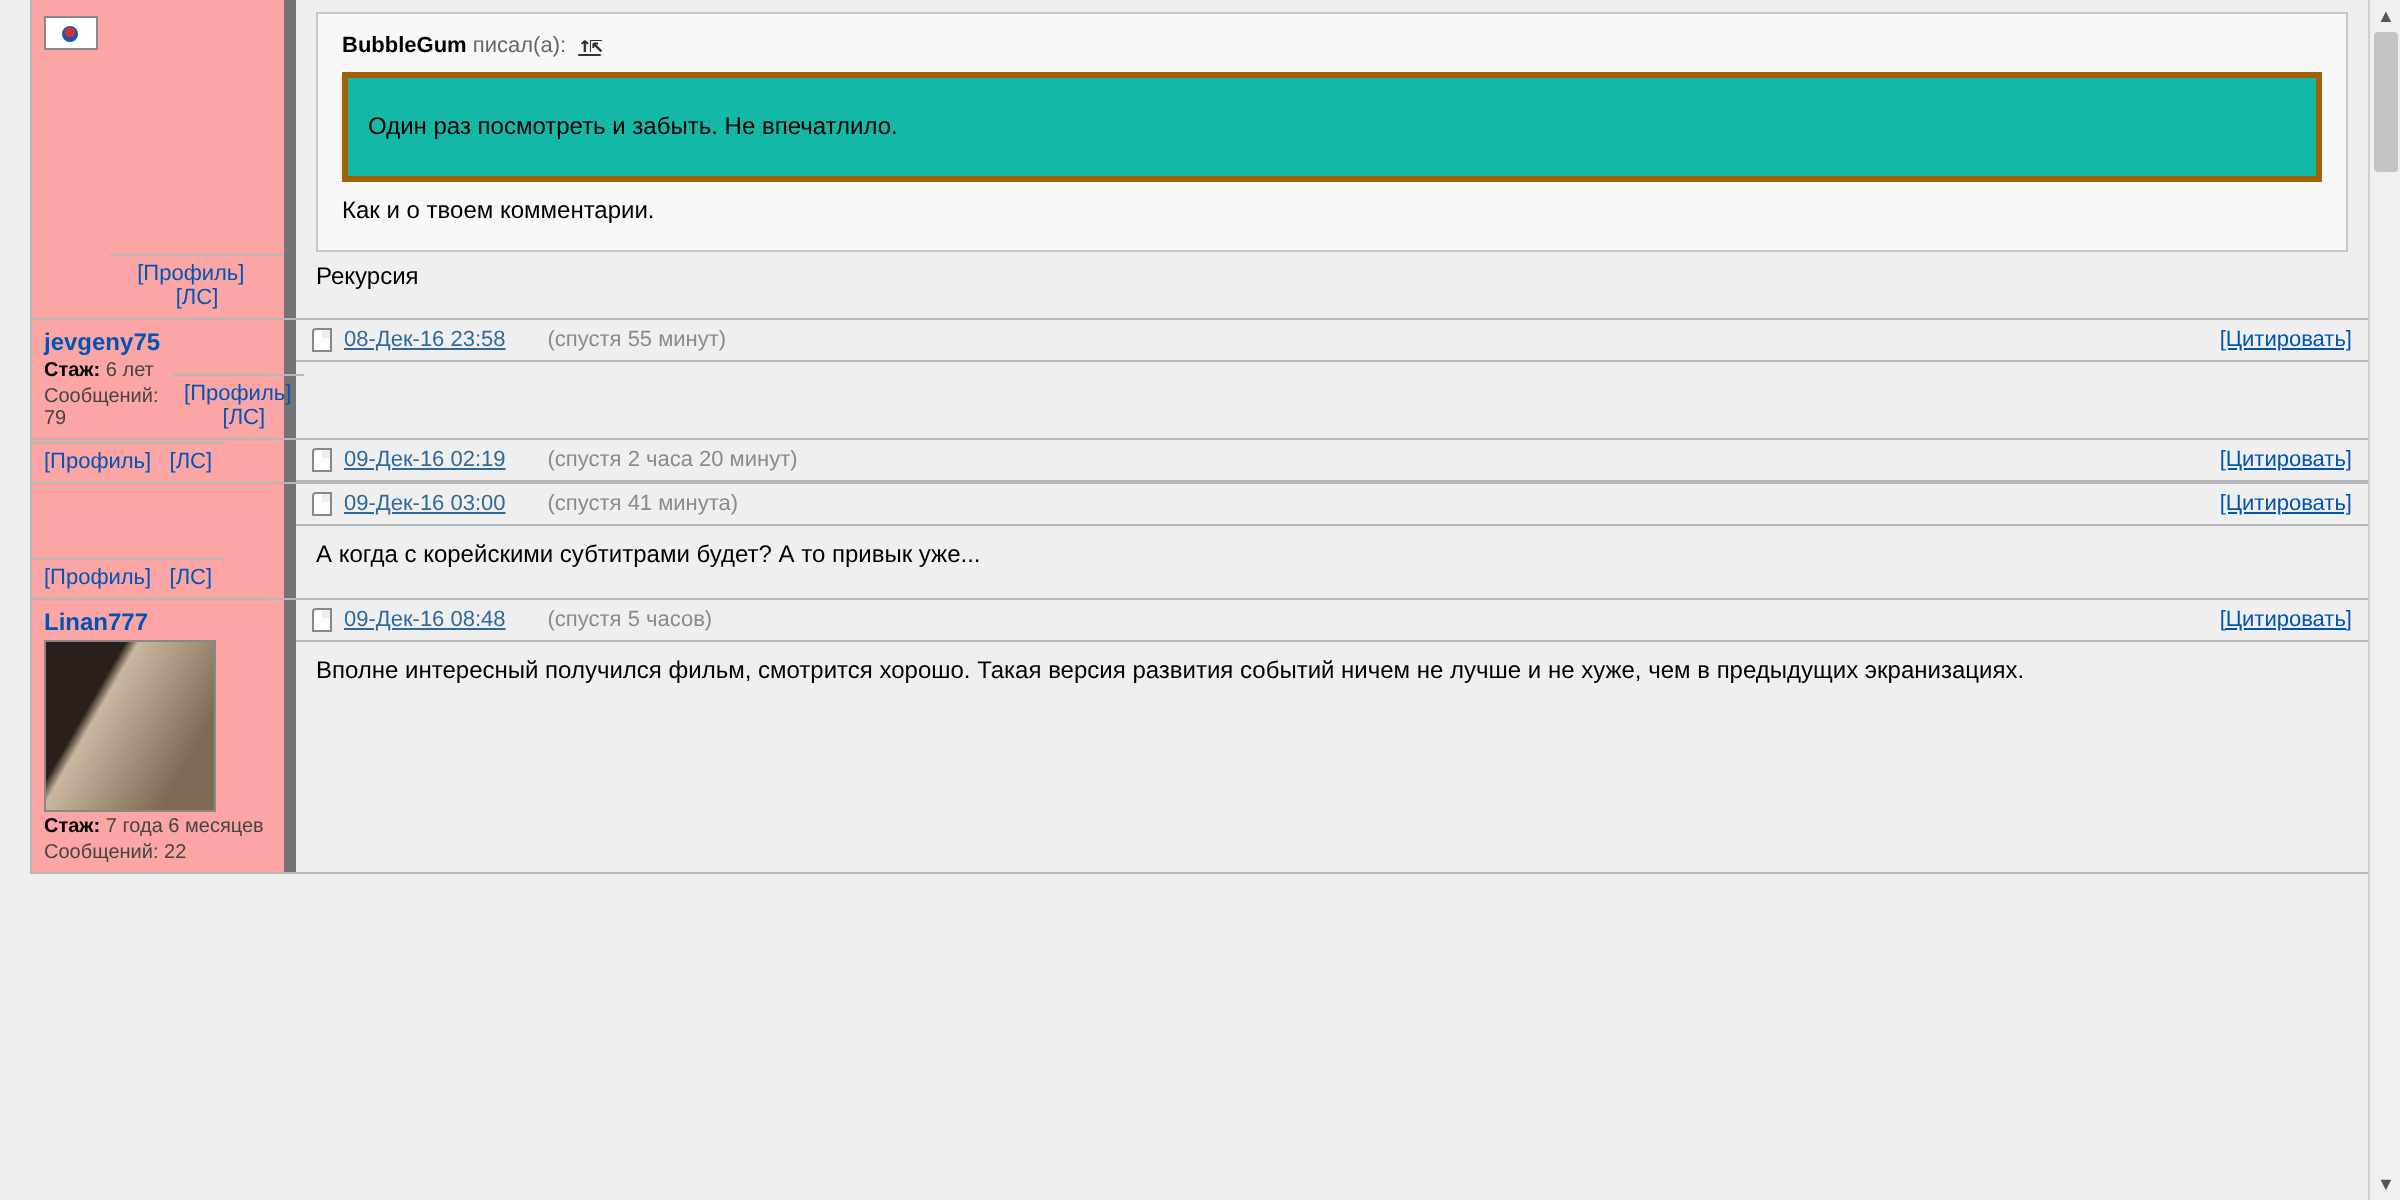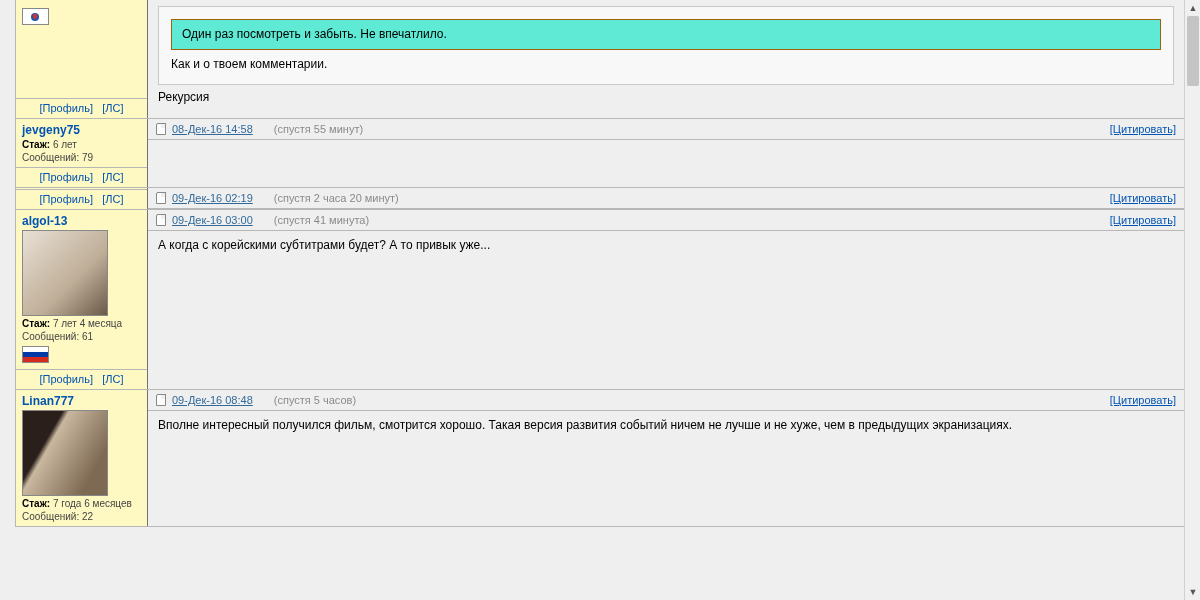--- a/index.html
+++ b/index.html
@@ -7,23 +7,23 @@
     font-family: Verdana, Arial, sans-serif;
     font-size: 11px;
     background: #efefef;
     color: #000;
   }
   .forum { width: 1170px; margin: 0 auto; border-left:1px solid #b7b7b7; border-right:1px solid #b7b7b7;}
   .post { display: flex; border-bottom: 1px solid #b7b7b7; background: #efefef; }
   .ucell {
     width: 132px;
     min-width:132px;
-    border-right: 1px solid #737373;
-    display:flex; flex-direction:column;
-    background:#fef9c3;
+    border-right: 6px solid #737373;
+    display:flex; flex-direction:row;
+    background:#fca5a5;
     font-size:10px;
   }
   .ucore { padding: 4px 6px 4px 6px; }
   .uname { color:#0054b3; font-weight:bold; font-size:12px; }
   .stat { color:#444; margin-top:2px; }
   .stat b { color:#000; }
   .flag {
     width:27px; height:17px; border:1px solid #888; margin-top:4px; display:inline-block;
   }
   .flag-kr { background: linear-gradient(#fff,#fff); position:relative; }
@@ -62,21 +62,21 @@
   .mhead .since { color:#8a8a8a; margin-left:21px; }
   .mhead .quote { margin-left:auto; color:#0054b3; }
   .mbody { padding:6px 10px 12px; font-size:12px; line-height:1.45; background:#efefef; flex:1;}
   .qwrap { border:1px solid #c8c8c8; background:#f8f8f8; padding:8px 12px 10px; margin-bottom:4px;}
   .qhead { font-size:11px; margin-bottom:4px; }
   .qhead b { font-weight:bold; }
   .qjump {
     display:inline-block; font-family:monospace; font-weight:bold;
     color:#333; margin-left:3px; letter-spacing:-1px;
   }
-  .qinner { border:1px solid #a16207; padding:6px 10px; background:#5eead4; margin:4px 0 6px;}
+  .qinner { border:3px solid #a16207; padding:16px 10px; background:#14b8a6; margin:4px 0 6px;}
   .whead { font-weight:normal; color:#666; }
   .scrolltrack{
     position:fixed; right:0; top:0; width:16px; height:100%; background:#f0f0f0;
     border-left:1px solid #d0d0d0;
   }
   .scrollthumb{
     position:absolute; left:2px; width:12px; background:#c4c4c4; border-radius:2px;
   }
   .scrollarrow{
     position:absolute; left:0; width:16px; height:16px; display:flex;
@@ -88,61 +88,61 @@
 
 <div class="forum" id="forum">
     <div class="post">
       <div class="ucell">
         <div class="ucore"><div class="flag flag-kr"></div></div>
         <div class="ufoot"><a href="#">[Профиль]</a><span class="sep"> &nbsp; </span><a href="#">[ЛС]</a></div>
       </div>
       <div class="mcell">
         <div class="mbody">
           <div class="qwrap">
+            <div class="qhead"><b>BubbleGum</b> <span class="whead">писал(а):</span> <a href="#" class="qjump">↑⇱</a></div>
             <div class="qinner">Один раз посмотреть и забыть. Не впечатлило.</div>
             <div>Как и о твоем комментарии.</div>
           </div>
           <div>Рекурсия</div>
         </div>
       </div>
     </div>
     <div class="post">
       <div class="ucell">
         <div class="ucore">
           <div class="uname">jevgeny75</div>
           <div class="stat"><b>Стаж:</b> <span>6 лет</span></div>
           <div class="stat"><span>Сообщений:</span> <span>79</span></div>
         </div>
         <div class="ufoot"><a href="#">[Профиль]</a><span class="sep"> &nbsp; </span><a href="#">[ЛС]</a></div>
       </div>
       <div class="mcell">
         <div class="mhead">
           <span class="pico"></span>
-          <a href="#" class="date">08-Дек-16 14:58</a>
+          <a href="#" class="date">08-Дек-16 23:58</a>
           <span class="since">(спустя 55 минут)</span>
           <a href="#" class="quote">[Цитировать]</a>
         </div>
       </div>
     </div>
     <div class="post">
       <div class="ucell">
         <div class="ufoot"><a href="#">[Профиль]</a><span class="sep"> &nbsp; </span><a href="#">[ЛС]</a></div>
       </div>
       <div class="mcell">
         <div class="mhead">
           <span class="pico"></span>
           <a href="#" class="date">09-Дек-16 02:19</a>
           <span class="since">(спустя 2 часа 20 минут)</span>
           <a href="#" class="quote">[Цитировать]</a>
         </div>
       </div>
     </div>
     <div class="post">
       <div class="ucell">
-        <div class="ucore"><div class="uname">algol-13</div><div class="avatar avatar-cat"></div><div class="stat"><b>Стаж:</b> <span>7 лет 4 месяца</span></div><div class="stat"><span>Сообщений:</span> <span>61</span></div><div class="flag flag-ru"></div></div>
         <div class="ufoot"><a href="#">[Профиль]</a><span class="sep"> &nbsp; </span><a href="#">[ЛС]</a></div>
       </div>
       <div class="mcell">
         <div class="mhead">
           <span class="pico"></span>
           <a href="#" class="date">09-Дек-16 03:00</a>
           <span class="since">(спустя 41 минута)</span>
           <a href="#" class="quote">[Цитировать]</a>
         </div>
         <div class="mbody">

